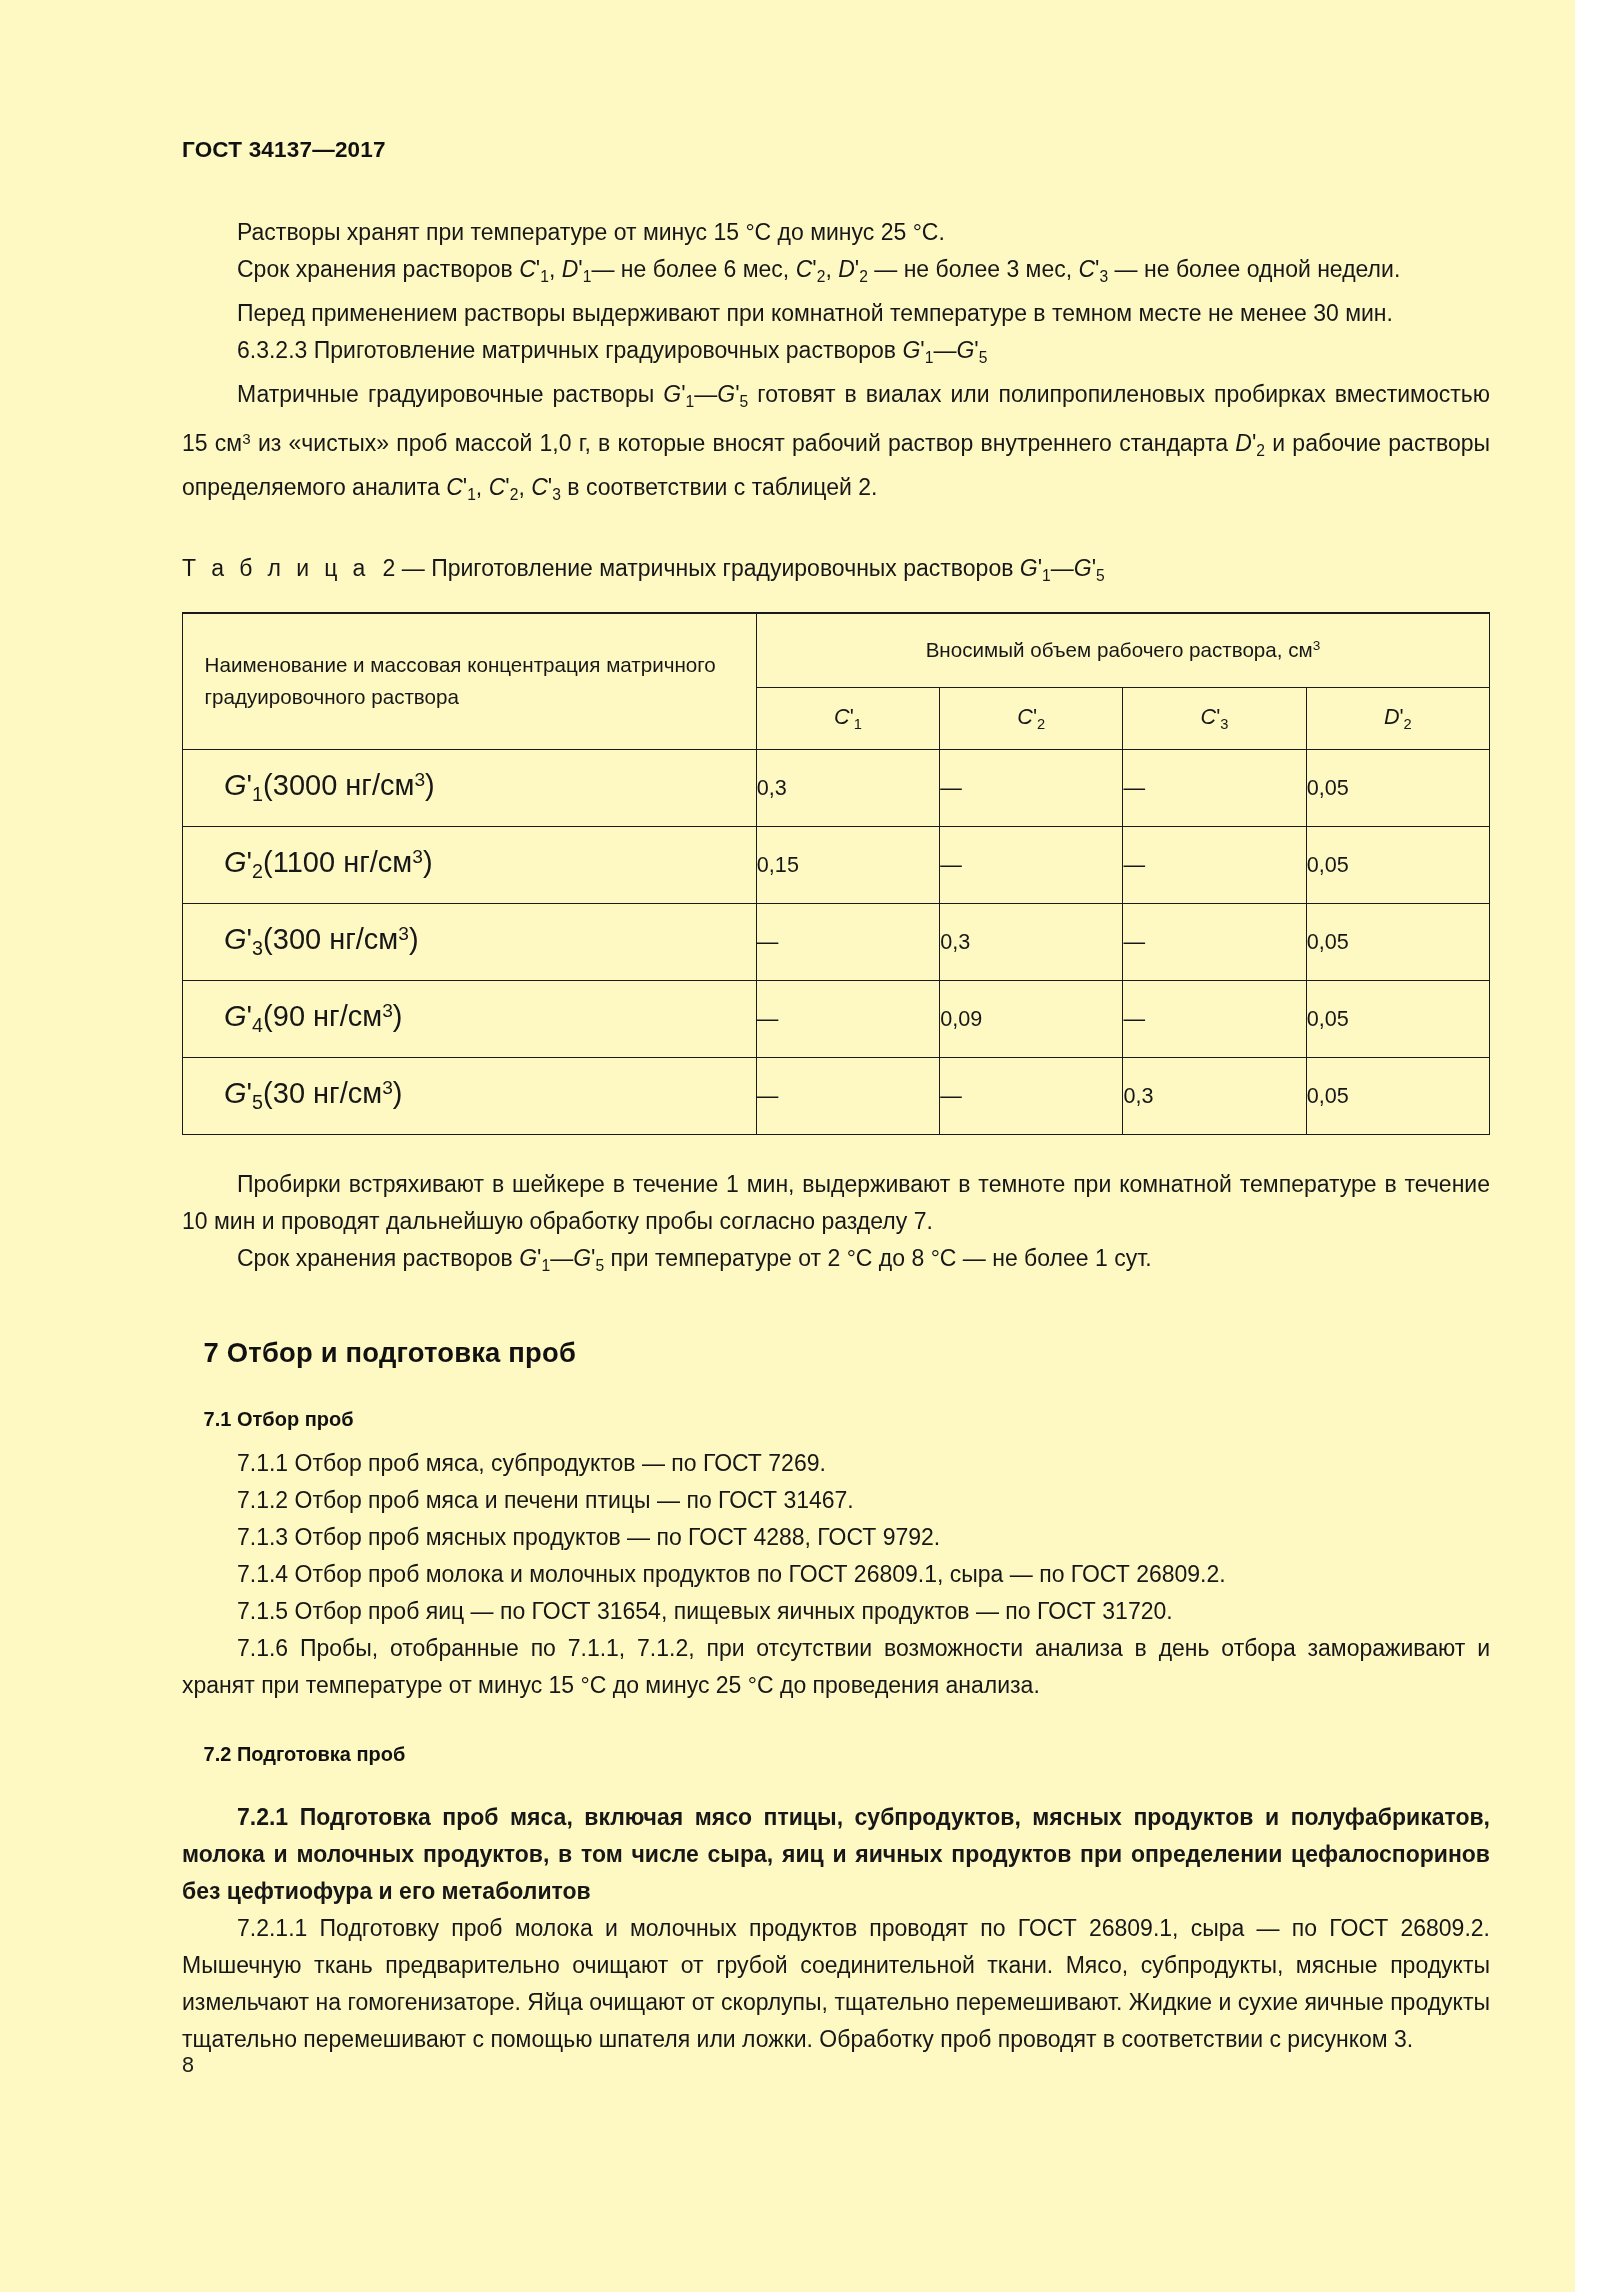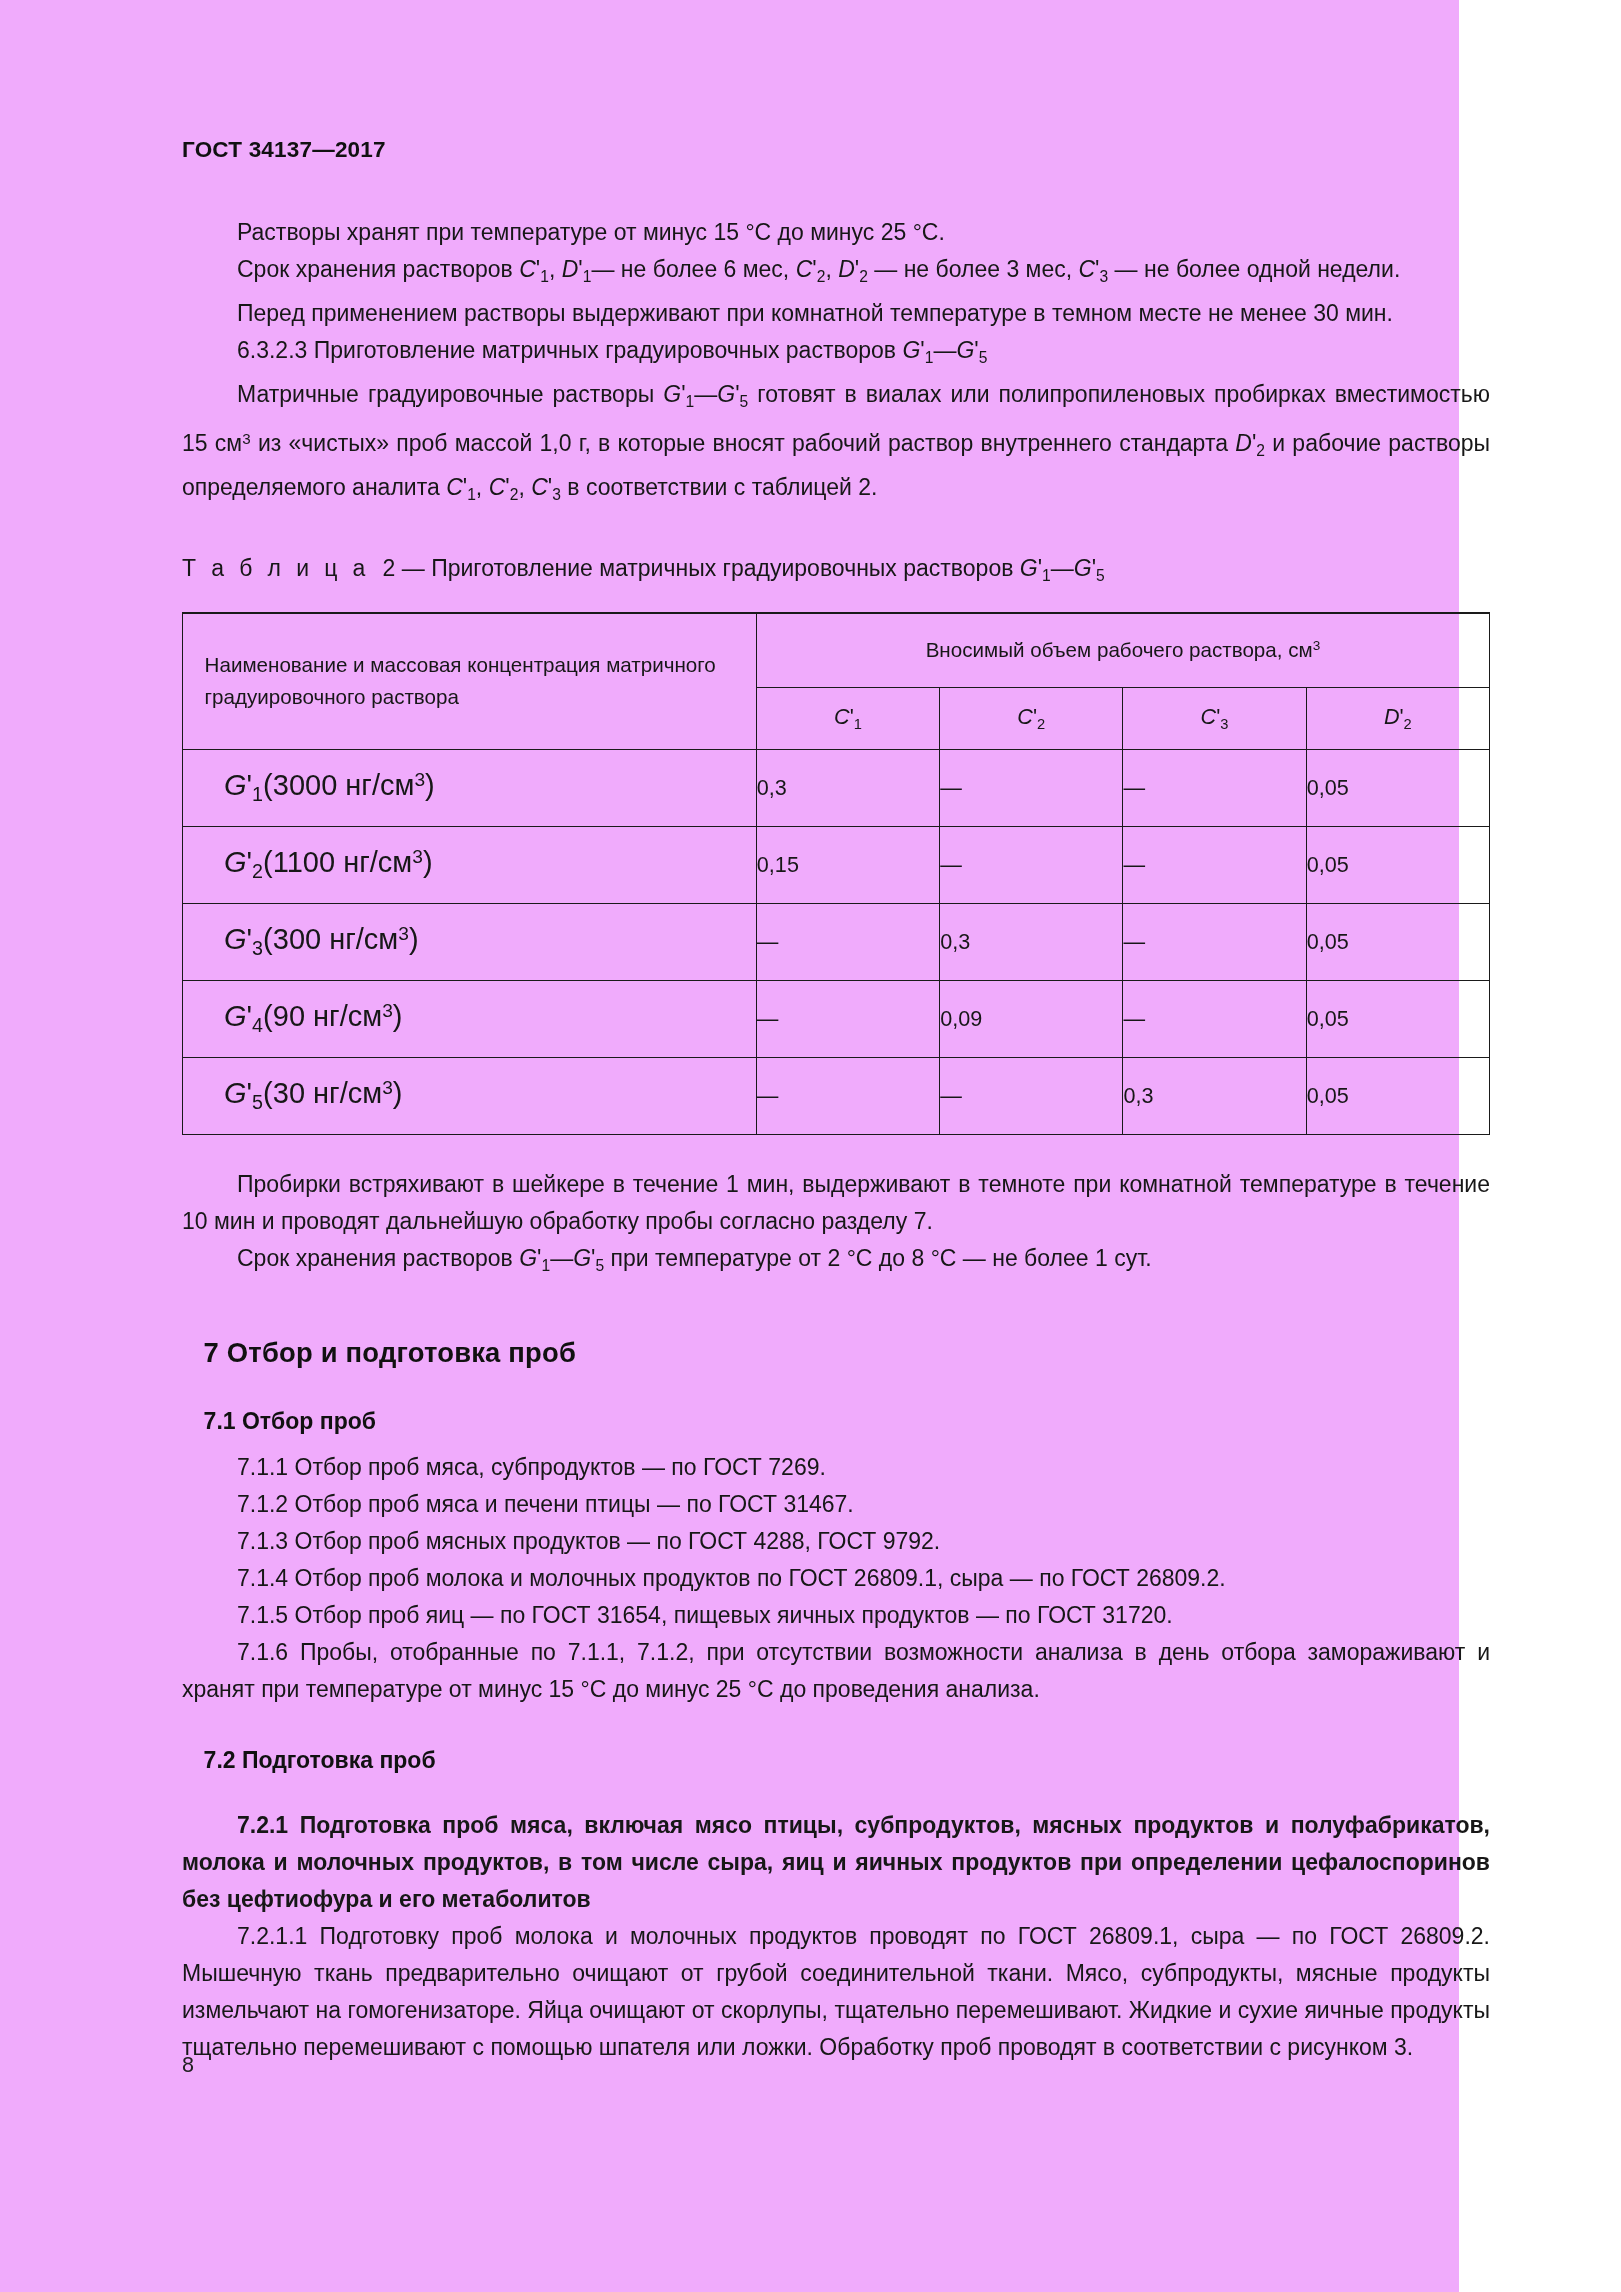--- a/index.html
+++ b/index.html
@@ -11,23 +11,23 @@
     width: 1621px;
     height: 2293px;
     font-family: "Liberation Sans", sans-serif;
     color: #151515;
     position: relative;
     overflow: hidden;
   }
   .page {
     position: absolute;
     left: 0; top: 0;
-    width: 1459px;
+    width: 1575px;
     height: 2293px;
-    background: #f0abfc;
+    background: #fef9c3;
   }
   .content {
     position: absolute;
     left: 182px;
     top: 137px;
     width: 1308px;
   }
 
   .doc-header {
     font-size: 22.5px;
@@ -120,21 +120,21 @@
   
   h2.sec {
     font-size: 27.4px;
     font-weight: bold;
     margin: 53px 0 0 0;
     padding-left: 21.6px;
     color: #111;
     letter-spacing: 0.2px;
   }
   h3.subsec {
-    font-size: 23px;
+    font-size: 20px;
     font-weight: bold;
     margin: 39px 0 0 0;
     padding-left: 21.6px;
     color: #111;
   }
   .bold-para {
     font-weight: bold;
     text-indent: 55px;
     margin-top: 33px;
   }

